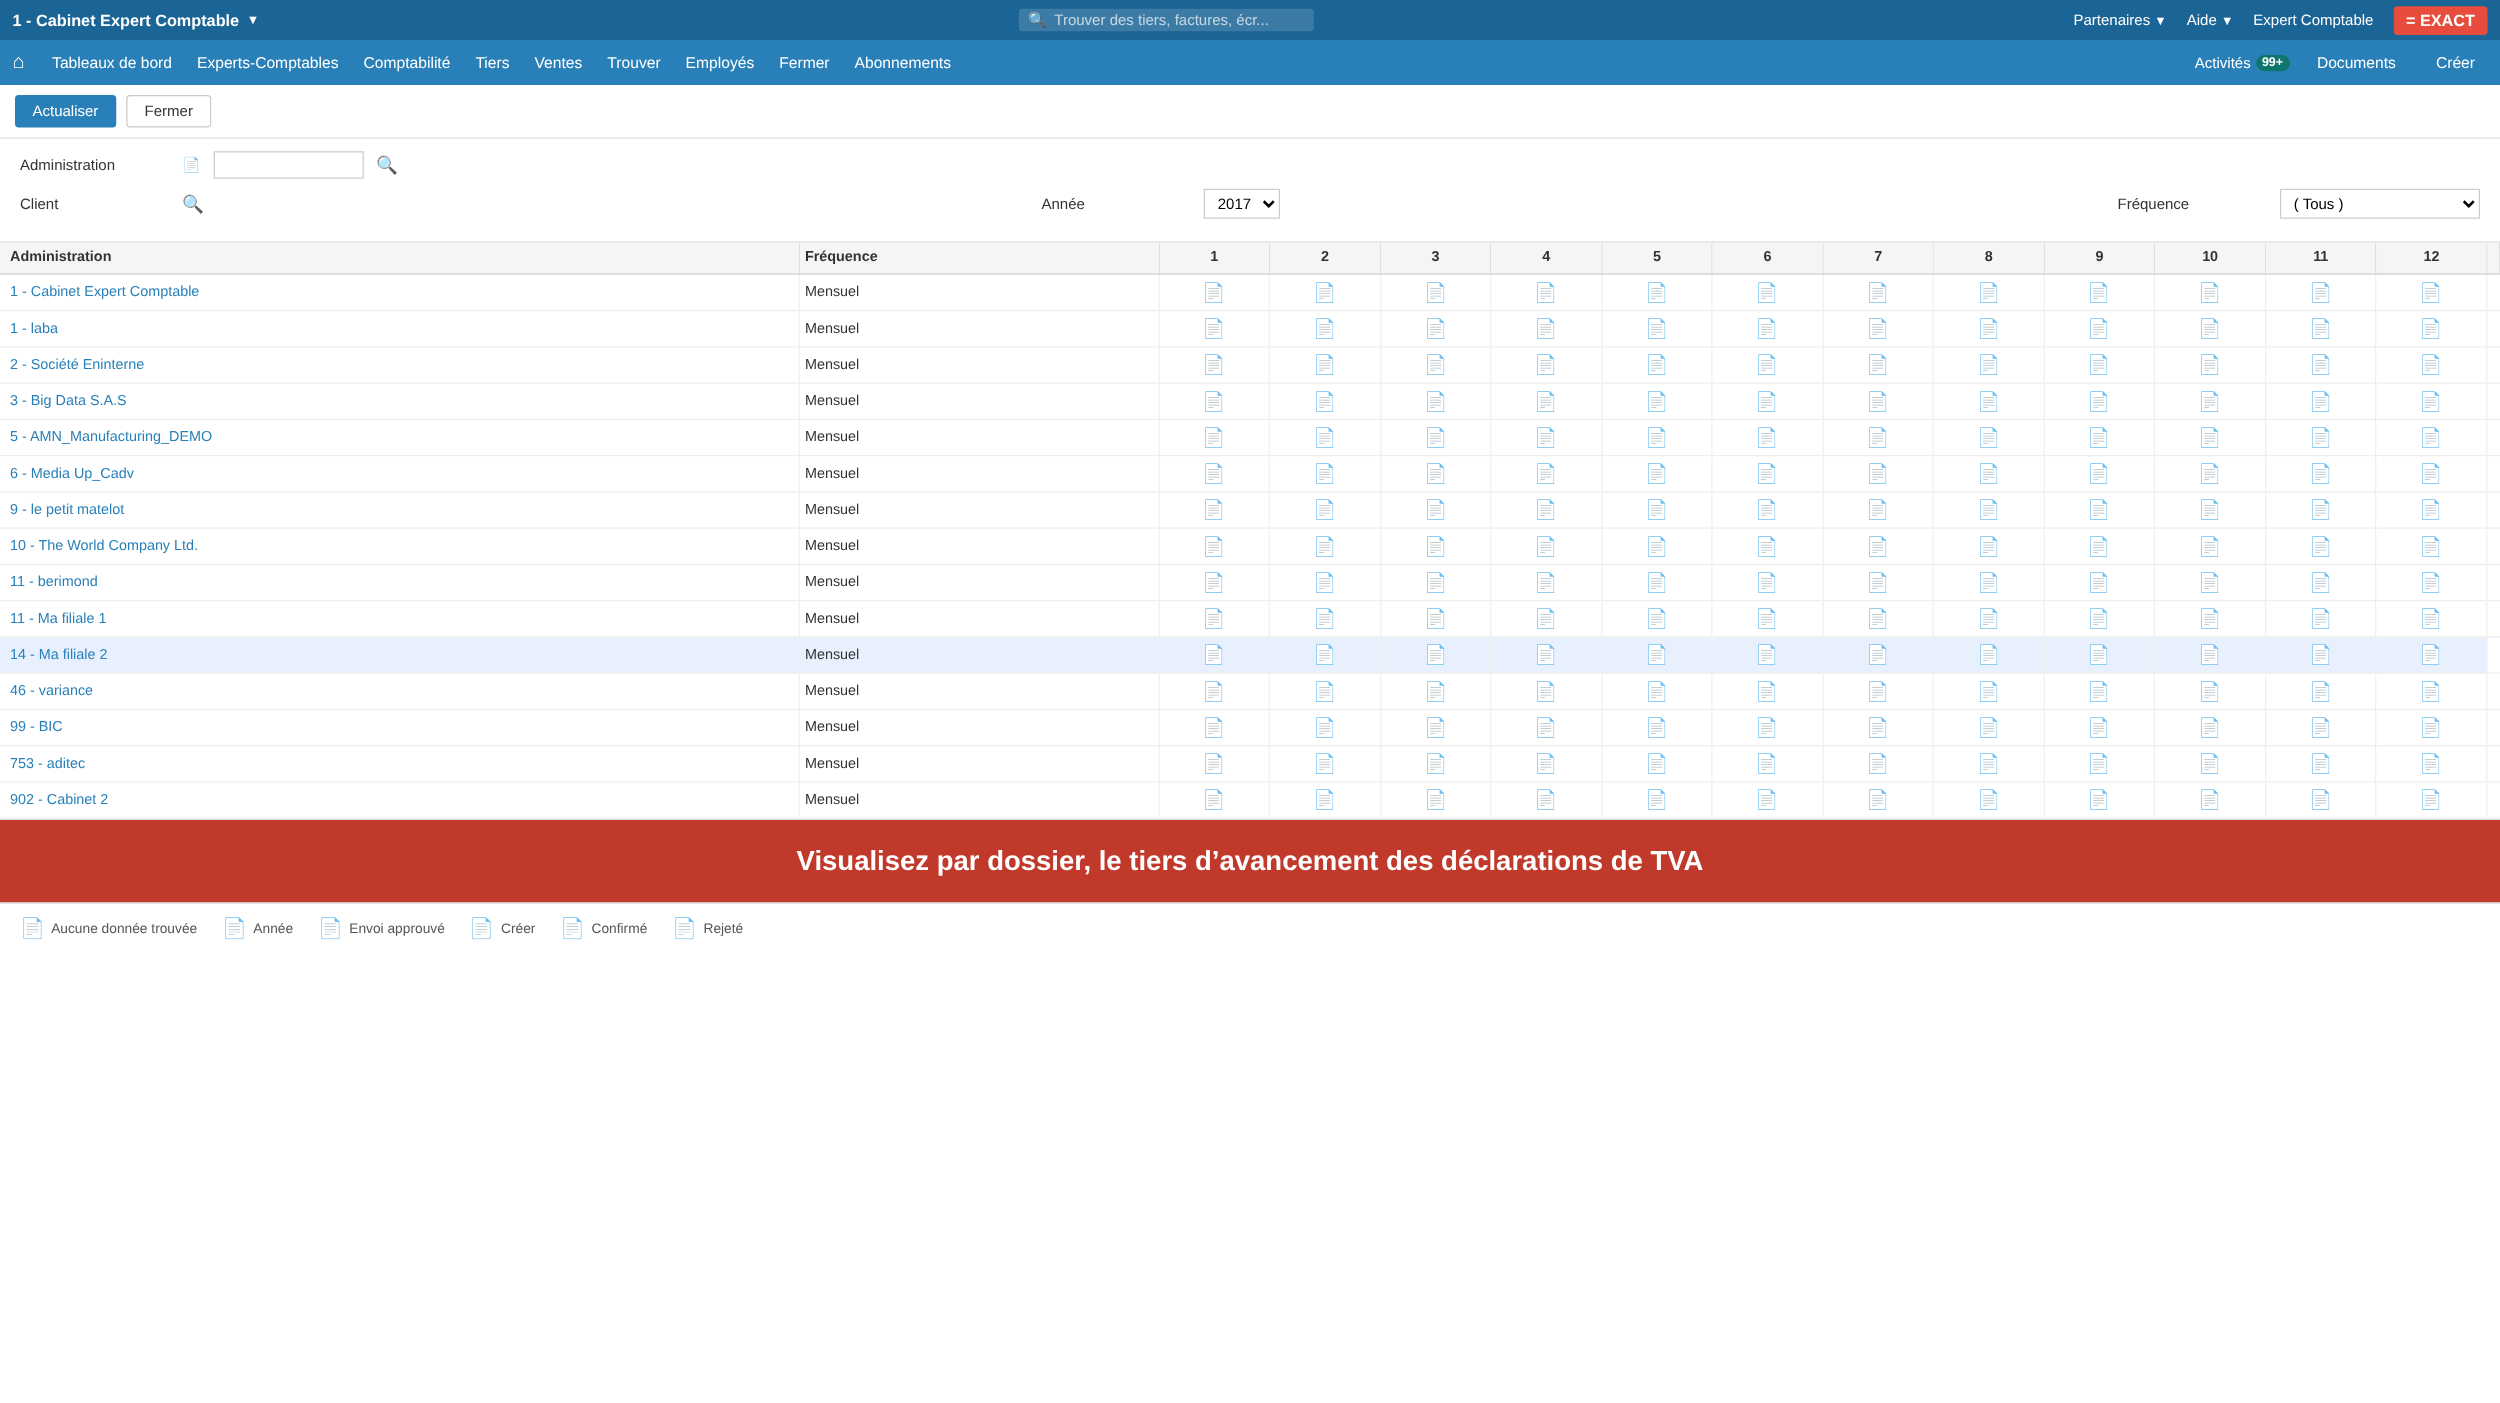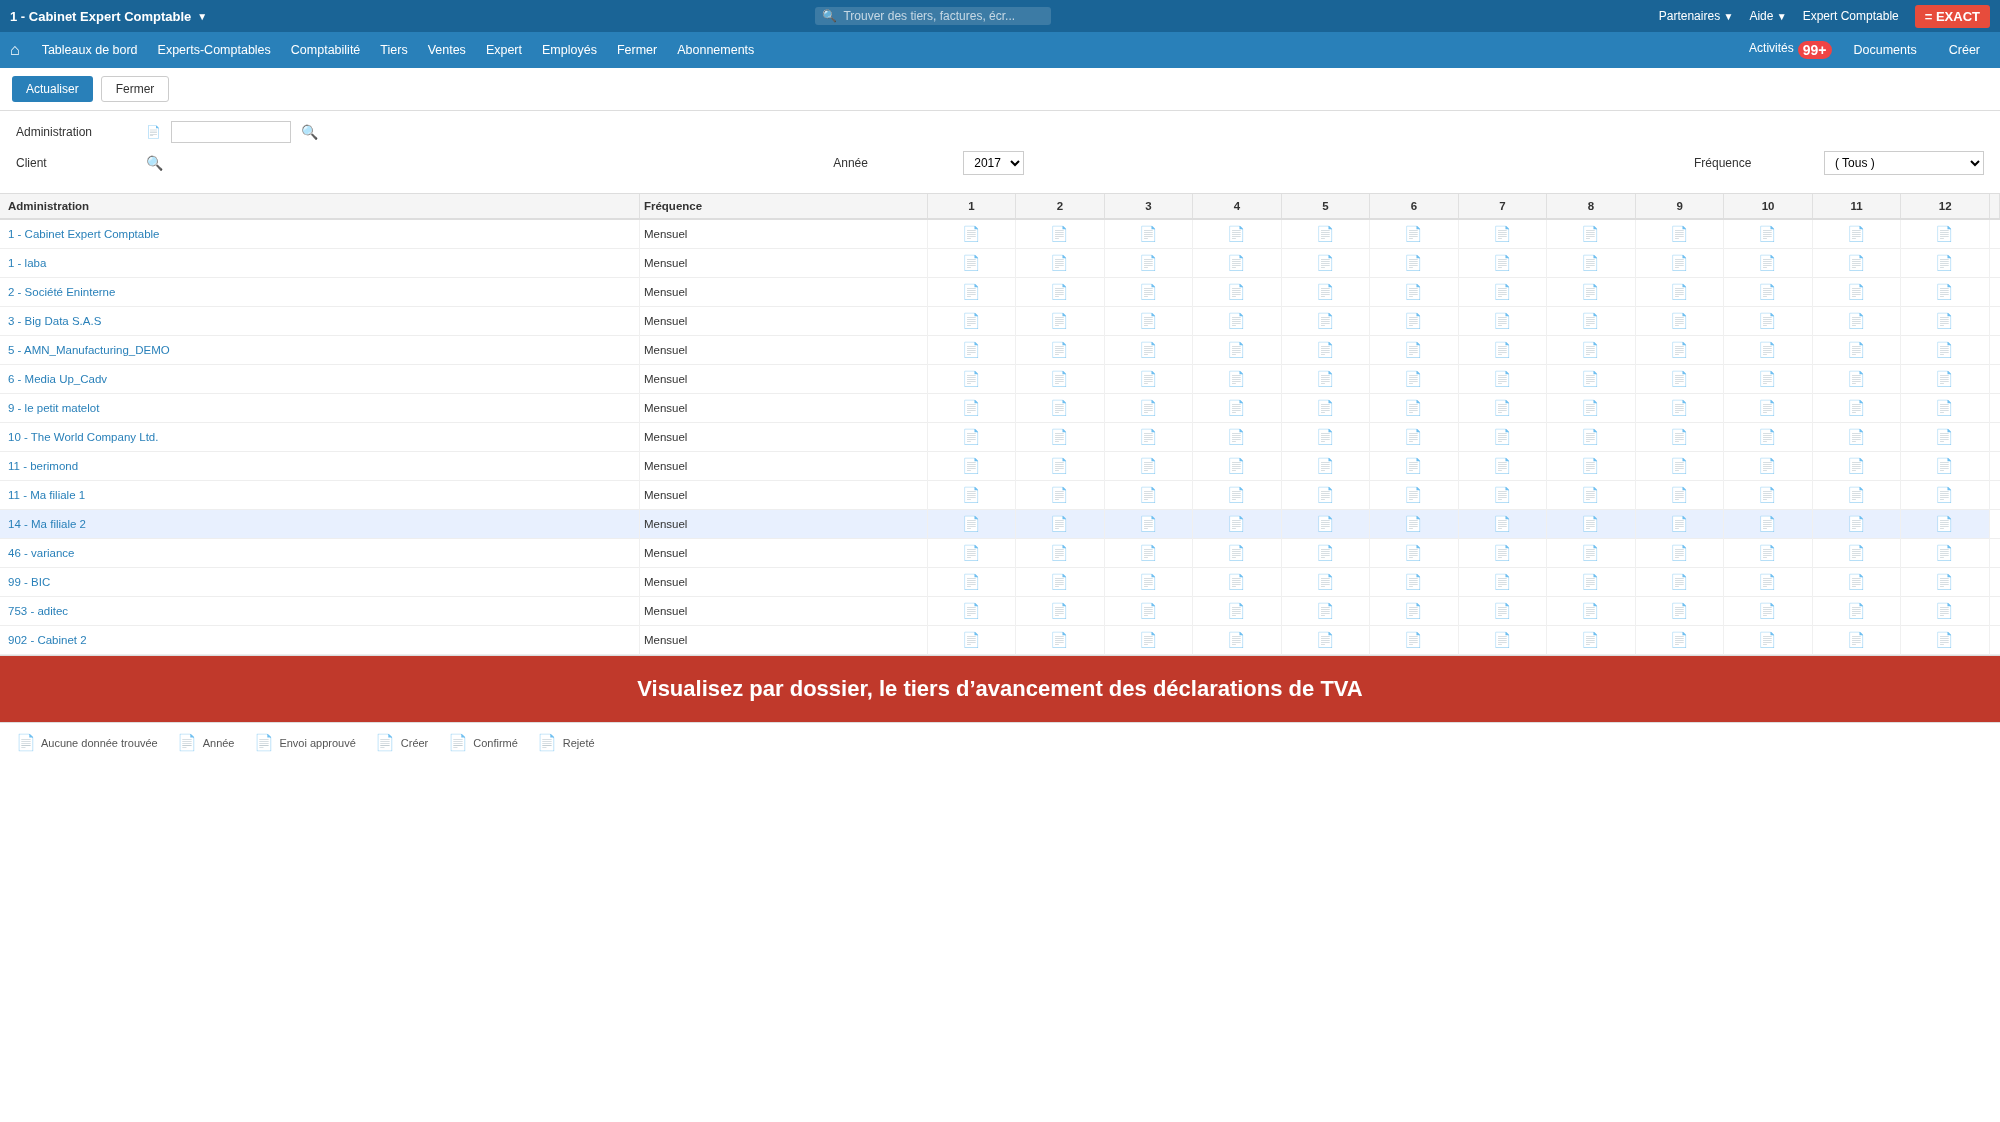--- a/index.html
+++ b/index.html
@@ -26,22 +26,22 @@
     .main-nav {
       background: #2980b9;
       display: flex;
       align-items: center;
       padding: 0 10px;
       height: 36px;
     }
     .main-nav .home-icon { color: #fff; margin-right: 12px; font-size: 16px; cursor: pointer; }
     .main-nav a { color: #fff; text-decoration: none; font-size: 12.5px; padding: 0 10px; height: 36px; display: flex; align-items: center; }
     .main-nav-right { margin-left: auto; display: flex; align-items: center; gap: 12px; }
-    .activities-badge { display: flex; gap: 4px; color: #fff; font-size: 12px; }
-    .badge { background: #ef4444; color: #fff; border-radius: 10px; padding: 1px 5px; font-size: 14px; font-weight: bold; }
+    .activities-badge { display: flex; align-items: center; gap: 4px; color: #fff; font-size: 12px; }
+    .badge { background: #0f766e; color: #fff; border-radius: 10px; padding: 1px 5px; font-size: 10px; font-weight: bold; }
     .exact-logo { background: #e74c3c; color: #fff; font-weight: bold; font-size: 13px; padding: 4px 10px; border-radius: 3px; }
 
     
     .action-bar {
       padding: 8px 12px;
       display: flex;
       gap: 8px;
       border-bottom: 1px solid #ddd;
     }
     .btn-primary { background: #2980b9; color: #fff; border: none; padding: 5px 14px; border-radius: 3px; cursor: pointer; font-size: 12px; }
@@ -129,21 +129,21 @@
   </div>
 </div>
 
 <div class="main-nav">
   <span class="home-icon">⌂</span>
   <a href="#">Tableaux de bord</a>
   <a href="#">Experts-Comptables</a>
   <a href="#">Comptabilité</a>
   <a href="#">Tiers</a>
   <a href="#">Ventes</a>
-  <a href="#">Expert</a>
+  <a href="#">Trouver</a>
   <a href="#">Employés</a>
   <a href="#">Fermer</a>
   <a href="#">Abonnements</a>
   <div class="main-nav-right">
     <span class="activities-badge">
       <span>Activités</span>
       <span class="badge">99+</span>
     </span>
     <a href="#">Documents</a>
     <a href="#">Créer</a>

